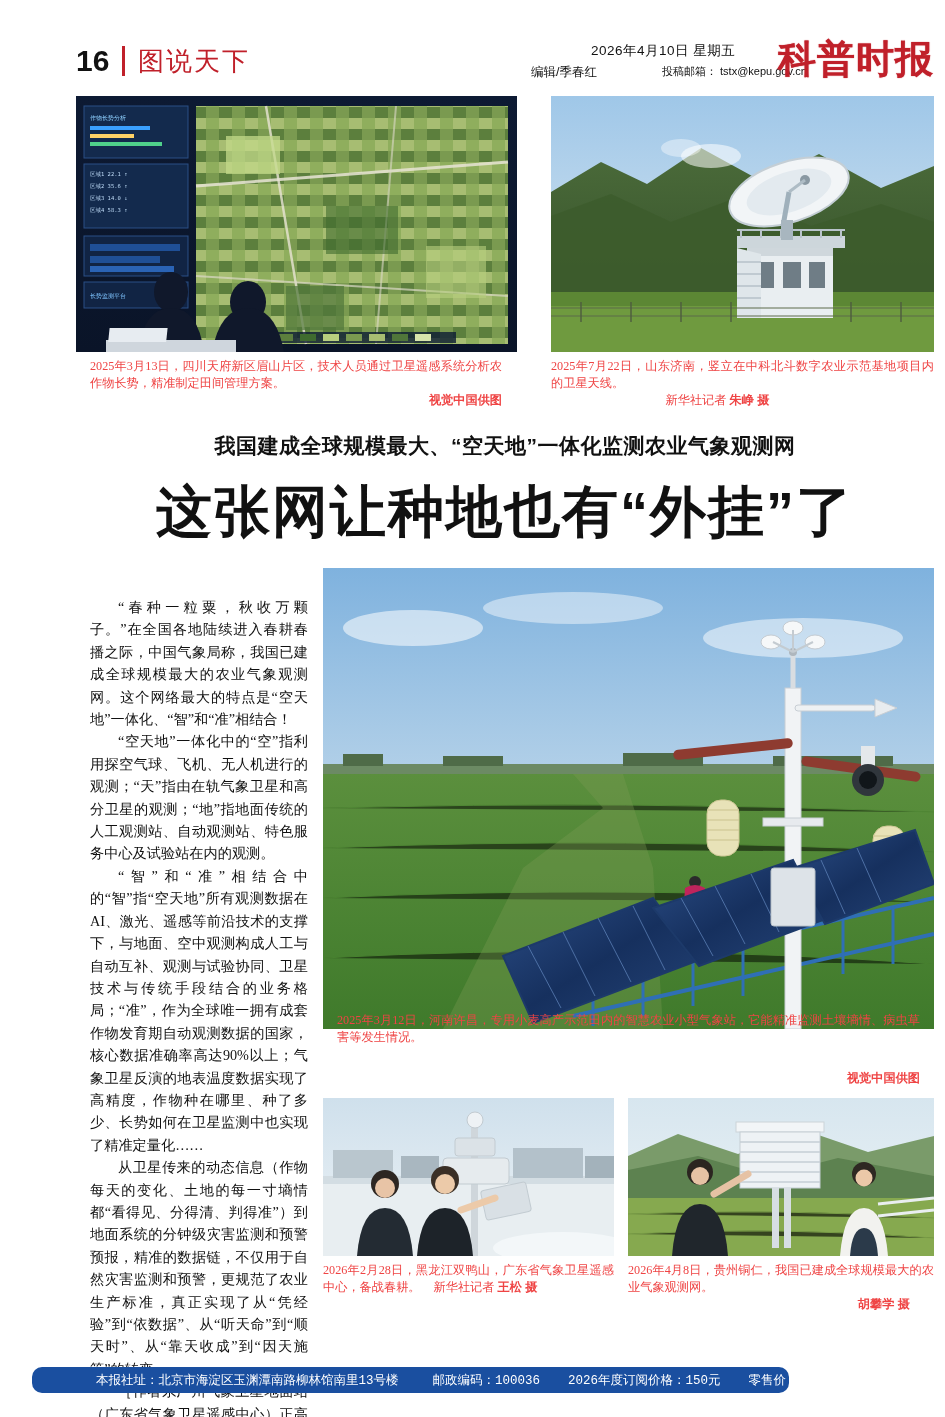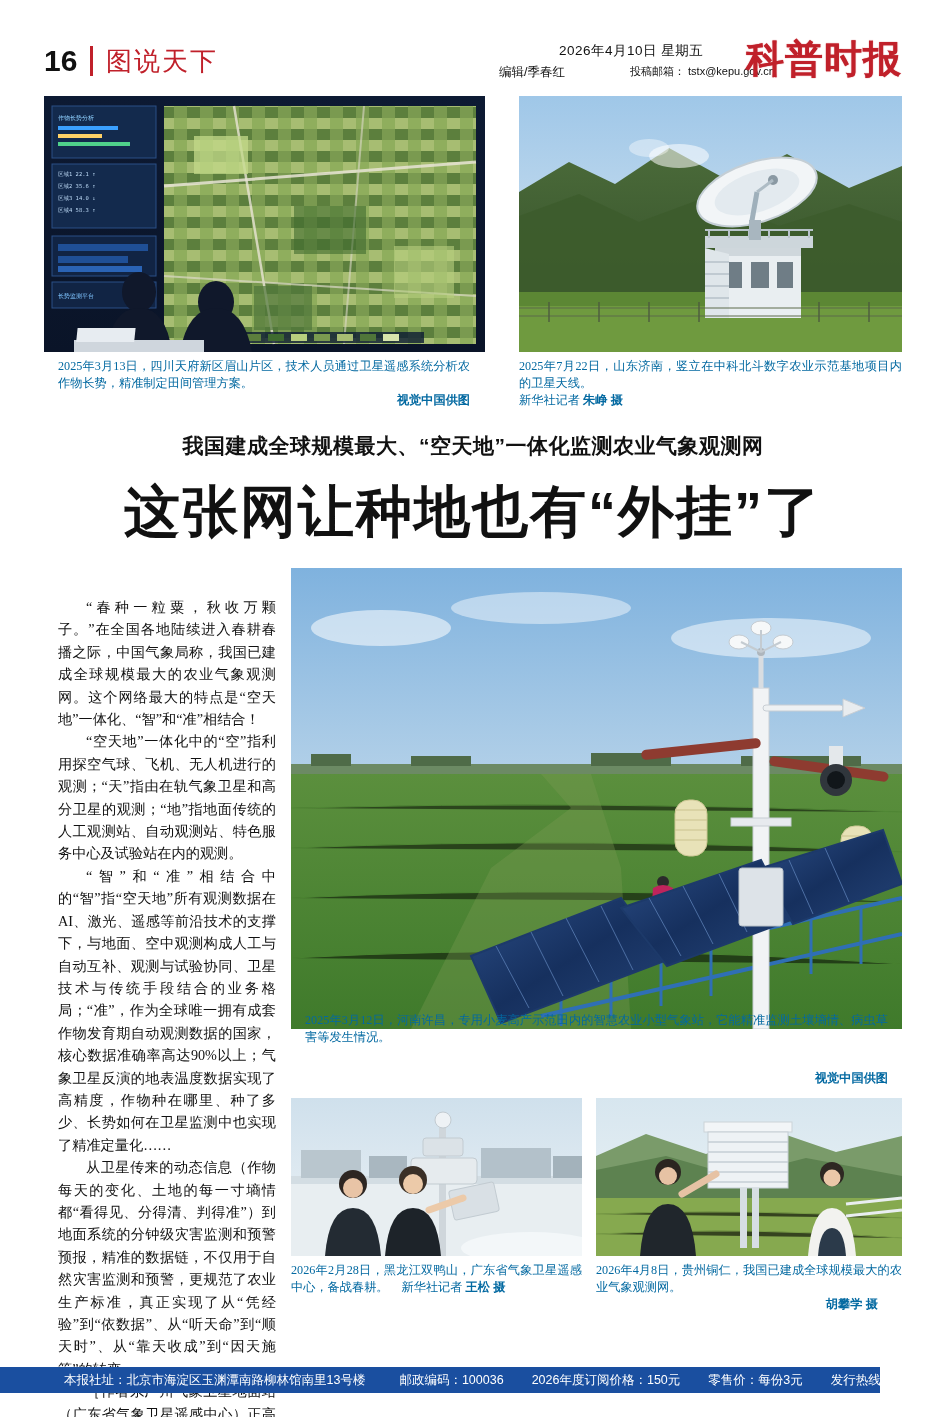--- a/index.html
+++ b/index.html
@@ -7,20 +7,21 @@
     width:945px;height:1417px;
     background:#ffffff;
     font-family:"Liberation Serif", serif;
     color:#111;
     position:relative;
     overflow:hidden;
   }
   .page{
     position:absolute;inset:0;
     padding:0;
+    margin-left:32px;
   }
   
   .masthead{
     position:absolute;left:44px;top:42px;width:858px;height:52px;
   }
   .page-num{
     position:absolute;left:0;top:2px;
     font-size:30px;font-weight:bold;font-family:"Liberation Sans",sans-serif;
     color:#111;letter-spacing:0;
   }
@@ -50,21 +51,21 @@
     font-size:38px;font-weight:bold;color:#c0202a;
     font-family:"Liberation Sans",sans-serif;letter-spacing:1px;
     text-shadow:0 0 1px #c0202a;
   }
   
   .photo{
     position:absolute;overflow:hidden;background:#ccc;
   }
   .photo svg{display:block;}
   .cap{
-    position:absolute;font-size:12.2px;line-height:17px;color:#0369a1;
+    position:absolute;font-size:12.2px;line-height:17px;color:#ef4444;
     font-family:"Liberation Serif",serif;text-align:justify;
   }
   .credit{
     font-family:"Liberation Sans",sans-serif;font-weight:bold;
   }
   
   .shoulder{
     position:absolute;left:44px;top:432px;width:858px;
     text-align:center;font-size:21px;font-weight:bold;
     font-family:"Liberation Sans",sans-serif;letter-spacing:0.5px;
@@ -82,24 +83,24 @@
   }
   
   .bodycol{
     position:absolute;left:58px;top:596px;width:218px;
     font-size:14.2px;line-height:22.4px;text-align:justify;
     font-family:"Liberation Serif",serif;
   }
   .bodycol p{margin:0 0 0 0;text-indent:28px;}
   
   .footer{
-    position:absolute;left:0;bottom:24px;width:880px;height:26px;
+    position:absolute;left:0;bottom:24px;width:757px;height:26px;
     background:#1a4fa0;color:#fff;
-    font-size:12.5px;font-family:Liberation Sans, sans-serif;
-    display:flex;align-items:center;
+    font-size:12.5px;font-family:Liberation Mono, monospace;
+    display:flex;align-items:center;border-radius:10px;
   }
   .footer span{white-space:nowrap;}
   .f-addr{margin-left:64px;}
   .f-zip{margin-left:34px;}
   .f-price{margin-left:28px;}
   .f-retail{margin-left:28px;}
   .f-hot{margin-left:28px;}
 </style>
 </head>
 <body>
@@ -264,21 +265,21 @@
   <div class="cap" style="left:58px;top:358px;width:412px;">
     <span>2025年3月13日，四川天府新区眉山片区，技术人员通过卫星遥感系统分析农作物长势，精准制定田间管理方案。</span>
   </div>
   <div class="cap" style="left:58px;top:392px;width:412px;text-align:right;">
     <span class="credit">视觉中国供图</span>
   </div>
 
   <div class="cap" style="left:519px;top:358px;width:383px;">
     <span>2025年7月22日，山东济南，竖立在中科北斗数字农业示范基地项目内的卫星天线。</span>
   </div>
-  <div class="cap" style="left:519px;top:392px;width:383px;text-align:left;">
+  <div class="cap" style="left:494px;top:392px;width:383px;text-align:center;">
     <span>新华社记者</span>
     <span class="credit">朱峥 摄</span>
   </div>
 
   <div class="shoulder">我国建成全球规模最大、“空天地”一体化监测农业气象观测网</div>
   <div class="mainhead">这张网让种地也有“外挂”了</div>
 
   <div class="bodycol">
     <p>“春种一粒粟，秋收万颗子。”在全国各地陆续进入春耕春播之际，中国气象局称，我国已建成全球规模最大的农业气象观测网。这个网络最大的特点是“空天地”一体化、“智”和“准”相结合！</p>
     <p>“空天地”一体化中的“空”指利用探空气球、飞机、无人机进行的观测；“天”指由在轨气象卫星和高分卫星的观测；“地”指地面传统的人工观测站、自动观测站、特色服务中心及试验站在内的观测。</p>

